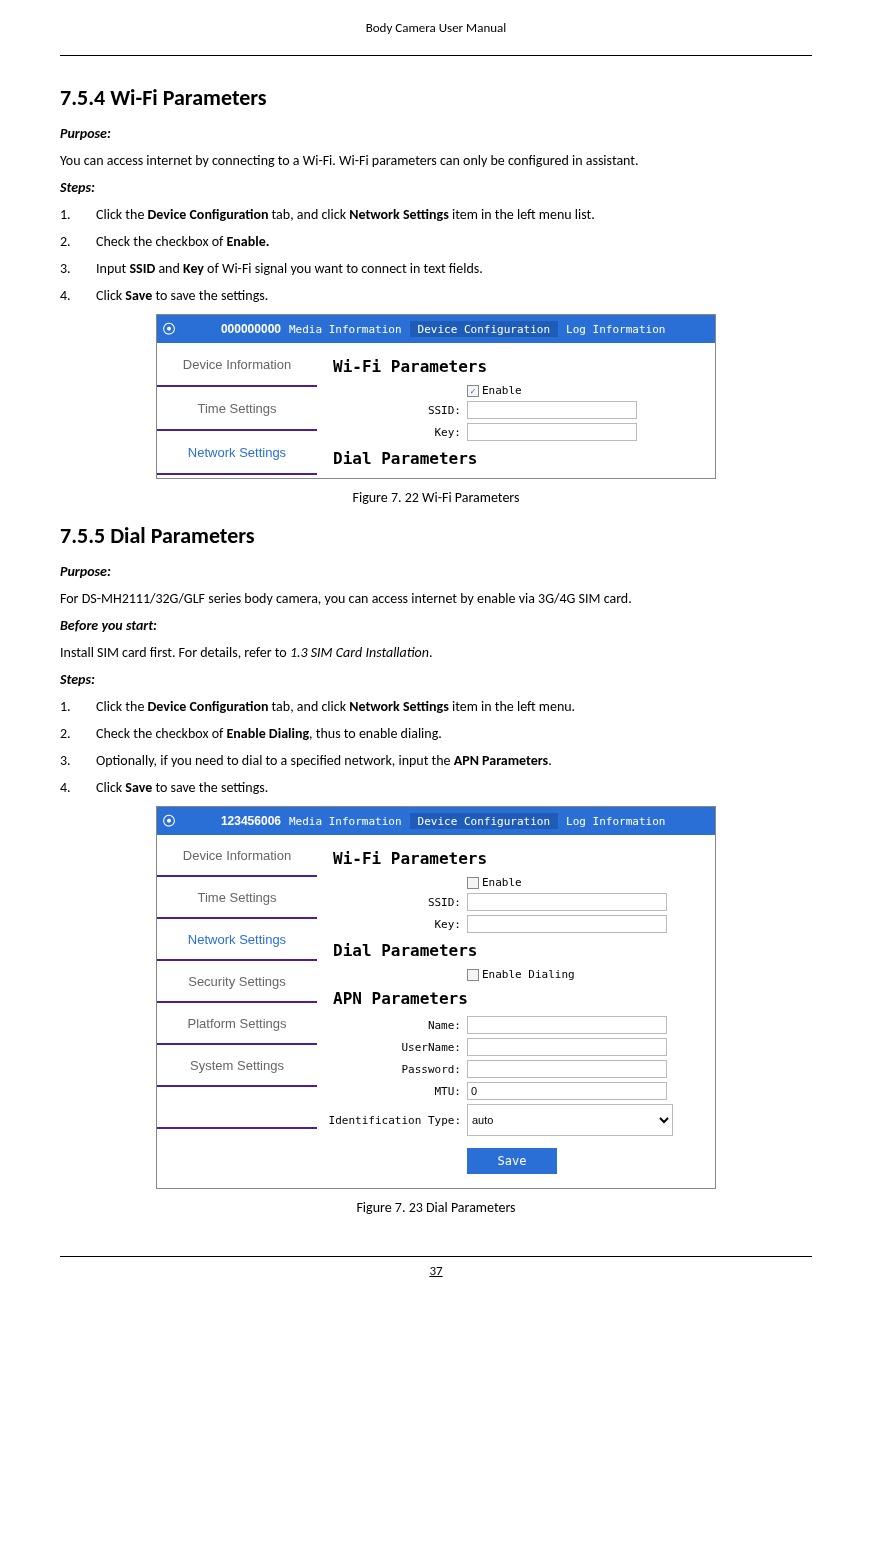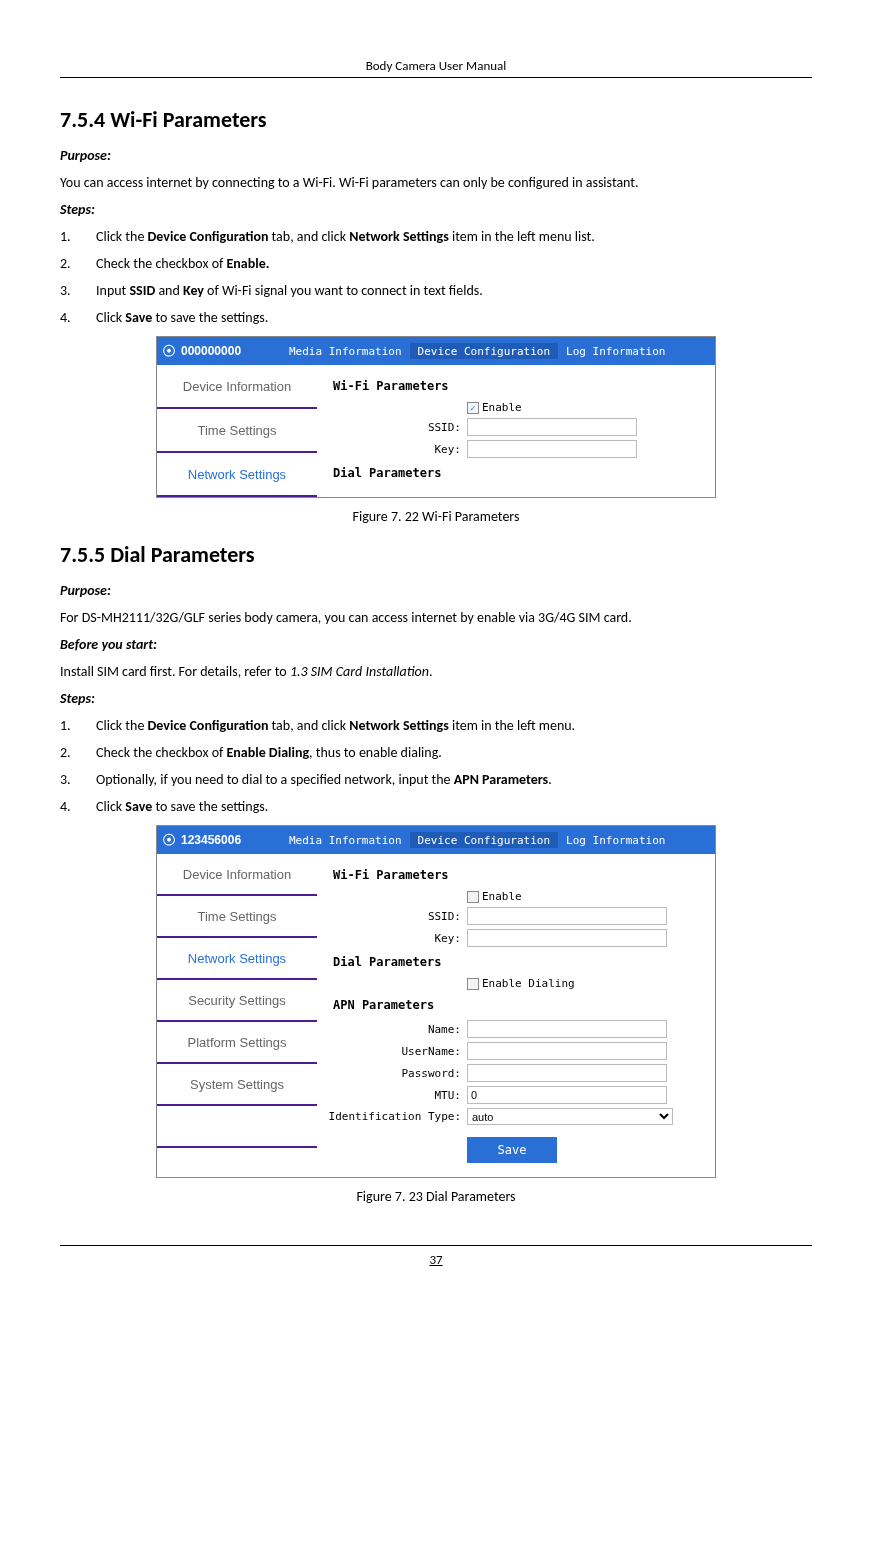--- a/index.html
+++ b/index.html
@@ -1,54 +1,54 @@
 <!DOCTYPE html>
 <html><head>
 <meta charset="utf-8">
 <style>
   * { box-sizing: border-box; margin: 0; padding: 0; }
   body { font-family: Calibri, Arial, sans-serif; font-size: 14px; color: #000; background: #fff; width: 872px; margin: 0 auto; padding: 20px 60px 30px; }
-  .header-title { text-align: center; font-size: 13px; border-bottom: 1px solid #000; padding-bottom: 4px; margin-bottom: 28px; margin-top: 38px; }
+  .header-title { text-align: center; font-size: 13px; border-bottom: 1px solid #000; padding-bottom: 20px; margin-bottom: 28px; }
   h2 { font-size: 22px; font-weight: bold; margin-bottom: 12px; }
   .purpose-label, .steps-label, .before-label { font-style: italic; font-weight: bold; margin-bottom: 6px; }
   p { margin-bottom: 6px; line-height: 1.5; }
   ol { list-style: none; counter-reset: item; margin-bottom: 8px; }
   ol li { counter-increment: item; margin-bottom: 6px; line-height: 1.5; display: flex; }
   ol li::before { content: counter(item) "."; width: 36px; flex-shrink: 0; }
   .bold { font-weight: bold; }
   .italic { font-style: italic; }
   .figure-wrap { text-align: center; margin: 6px 0 10px; }
   .figure-caption { text-align: center; margin: 6px 0 16px; }
   .page-num { text-align: center; margin-top: 40px; border-top: 1px solid #000; padding-top: 6px; font-size: 13px; text-decoration: underline; }
 
   
   .shot { border: 1px solid #888; display: inline-block; text-align: left; font-family: "SimSun", "MS Song", monospace; }
   .shot1 { width: 560px; }
   .topbar { background: #2a6fd6; color: #fff; display: flex; align-items: center; font-size: 11px; height: 28px; }
   .topbar .logo { width: 24px; text-align: center; font-size: 14px; }
-  .topbar .devid { font-weight: bold; font-family: Arial; font-size: 12px; width: 100px; }
+  .topbar .devid { font-weight: bold; font-family: Arial; font-size: 12px; width: 100px; text-align: right; }
   .topbar .tab { padding: 0 8px; height: 16px; display: flex; align-items: center; }
   .topbar .tab.active { background: #1f5cb8; }
   .shot-body { display: flex; background: #fff; }
   .sidebar { width: 160px; }
   .side-item { height: 44px; display: flex; align-items: center; justify-content: center; font-size: 13px; color: #666; border-bottom: 2px solid #4c1d95; font-family: Arial; }
   .side-item.active { color: #2a6fd6; }
   .content { flex: 1; padding: 10px 0 6px; }
-  .sec-title { font-size: 12px; font-weight: bold; padding: 4px 16px; }
+  .sec-title { font-size: 16px; font-weight: bold; padding: 4px 16px; }
   .form-row { display: flex; align-items: center; font-size: 11px; margin: 4px 0; }
   .form-row .lbl { width: 150px; text-align: right; padding-right: 6px; }
   .form-row .val input[type=text] { border: 1px solid #bbb; height: 18px; width: 170px; font-size: 11px; padding: 0 3px; }
   .chk-wrap { display: inline-flex; align-items: center; gap: 3px; }
   .chk-box { width: 12px; height: 12px; border: 1px solid #888; display: inline-flex; align-items: center; justify-content: center; background: #f4f4f4; font-size: 9px; color: #2a6fd6; }
 
   
   .shot2 { width: 560px; }
   .shot2 .sidebar .side-item { height: 42px; }
   .shot2 .form-row .val input[type=text] { width: 200px; }
-  .shot2 .form-row .val select { border: 1px solid #bbb; height: 17px; width: 206px; font-size: 11px; background: #fff; }
+  .shot2 .form-row .val select { border: 1px solid #bbb; height: 32px; width: 206px; font-size: 11px; background: #fff; }
   .save-btn-row { padding: 8px 0 8px 150px; }
   .save-btn { background: #2a6fd6; color: #fff; border: none; width: 90px; height: 26px; font-size: 12px; font-family: "SimSun", monospace; }
   .shot2 .form-row .lbl { width: 150px; }
 </style>
 </head>
 <body>
 
 <div class="header-title">Body Camera User Manual</div>
 
 <h2>7.5.4  Wi-Fi Parameters</h2>

